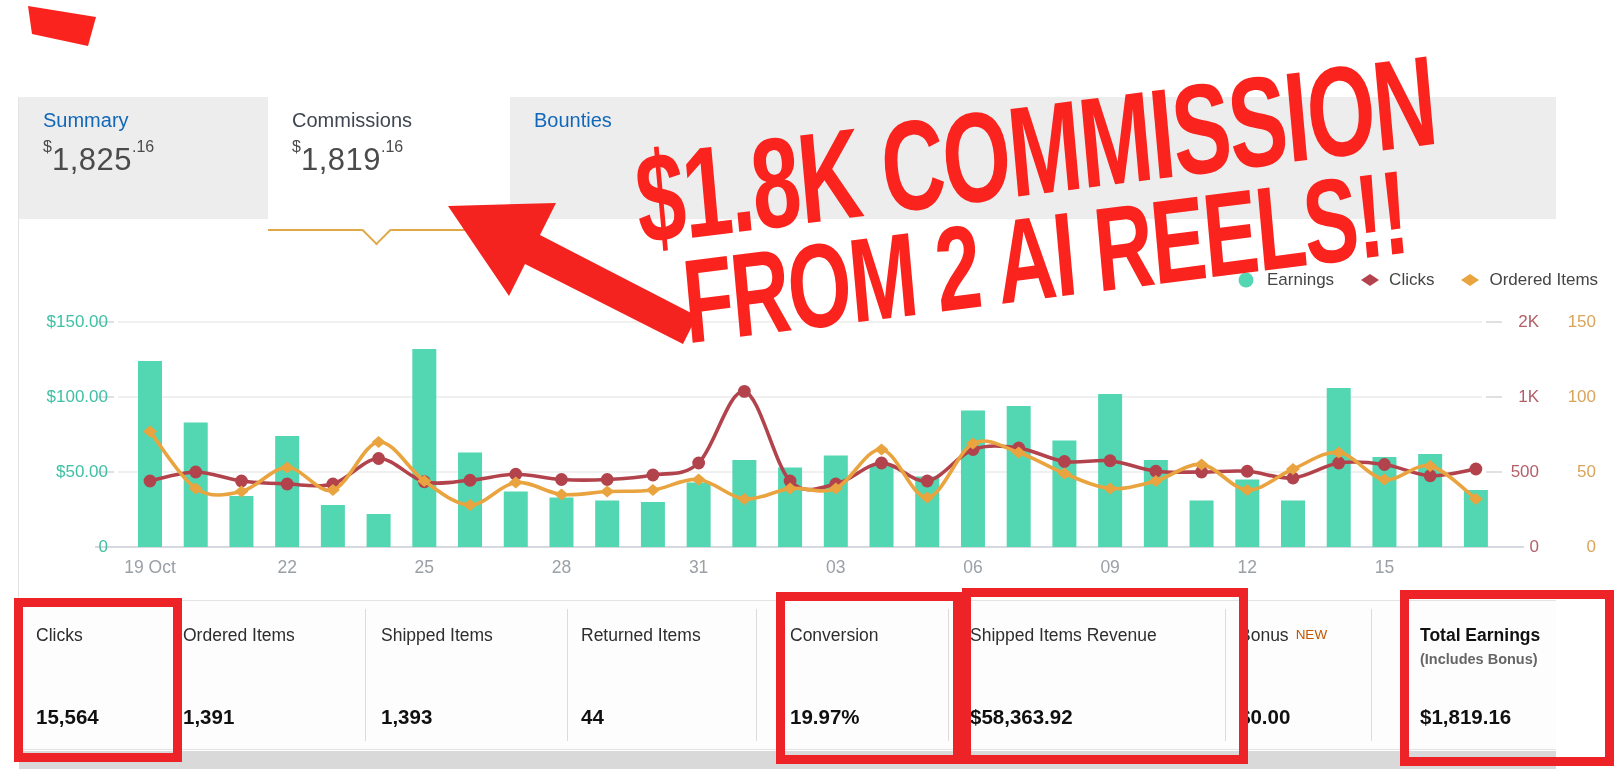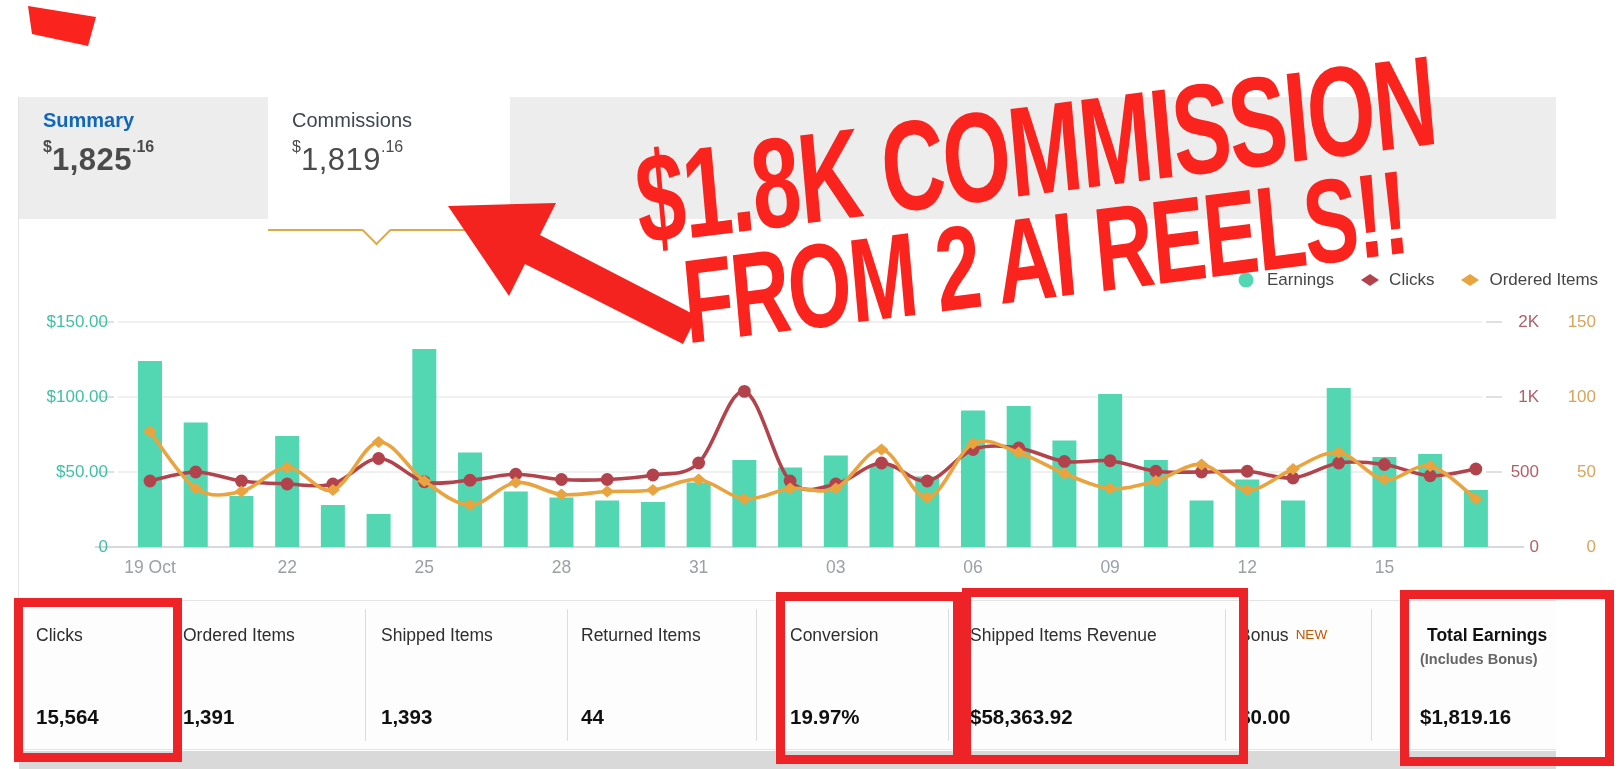--- a/index.html
+++ b/index.html
@@ -5,40 +5,40 @@
   html,body{margin:0;padding:0;}
   body{
     width:1622px;height:769px;position:relative;overflow:hidden;
     background:#ffffff;
     font-family:"Liberation Sans","DejaVu Sans",sans-serif;
   }
   
   .card-left-border{position:absolute;left:18px;top:97px;width:1px;height:655px;background:#e3e3e3;}
   .tab-band{position:absolute;left:19px;top:97px;width:1537px;height:122px;background:#ededee;}
   .tab{position:absolute;top:97px;height:122px;}
-  .tab-summary{left:19px;width:249px;font-weight:bold;}
+  .tab-summary{left:19px;width:249px;}
   .tab-commissions{left:268px;width:242px;background:#ffffff;height:133px;}
   .tab-bounties{left:510px;width:300px;}
   .tab-label{font-size:20px;margin:12px 0 6px 24px;}
   .tab-label.blue{color:#1168b8;}
   .tab-label.dark{color:#3e4650;}
   .tab-amount{font-size:31px;color:#4b4b4b;margin-left:24px;letter-spacing:.5px;}
   .tab-amount sup{font-size:16px;vertical-align:18px;letter-spacing:0;}
   .tab-underline{position:absolute;left:268px;top:229px;width:242px;height:2px;background:#dfa845;}
   .tab-notch{position:absolute;left:366px;top:220px;width:19px;height:19px;background:#ffffff;
     border-right:2px solid #dfa845;border-bottom:2px solid #dfa845;transform:rotate(45deg);}
   
   .legend{position:absolute;left:1238px;top:266px;height:28px;display:flex;align-items:center;gap:26px;}
   .legend-item{display:flex;align-items:center;gap:9px;font-size:17px;color:#454545;white-space:nowrap;}
   
   .stats{position:absolute;left:19px;top:600px;width:1537px;height:148px;background:#fdfdfd;
     border-top:1px solid #e4e4e4;border-bottom:1px solid #e4e4e4;}
   .stat-cell{position:absolute;top:0;height:100%;}
   .stat-label{position:absolute;top:24px;font-size:17.5px;color:#2e2e2e;white-space:nowrap;}
-  .stat-label.bold{font-weight:bold;color:#111;margin-left:7px;}
+  .stat-label.bold{font-weight:bold;color:#111;}
   .stat-sublabel{position:absolute;top:50px;font-size:14.5px;font-weight:bold;color:#666;white-space:nowrap;}
   .stat-value{position:absolute;top:96px;font-size:20.5px;font-weight:bold;color:#101010;white-space:nowrap;margin-top:8px;}
   .stat-badge{color:#c45500;font-weight:normal;font-size:13.5px;margin-left:7px;vertical-align:2px;}
   .stat-divider{position:absolute;top:8px;width:1px;height:132px;background:#dcdcdc;}
   .bottom-strip{position:absolute;left:19px;top:751px;width:1537px;height:18px;background:#d9d9d9;}
   
   .hl-box{position:absolute;border:9px solid #ee2327;z-index:30;}
   
   .overlay-text{position:absolute;left:590px;top:130px;width:900px;z-index:60;
     transform:rotate(-7.2deg) scaleY(1.45) skewX(-3deg);transform-origin:50% 50%;
@@ -56,20 +56,21 @@
 
 <div class="tab tab-summary">
   <div class="tab-label blue">Summary</div>
   <div class="tab-amount"><sup>$</sup><span>1,825</span><sup>.16</sup></div>
 </div>
 <div class="tab tab-commissions">
   <div class="tab-label dark">Commissions</div>
   <div class="tab-amount"><sup>$</sup><span>1,819</span><sup>.16</sup></div>
 </div>
 <div class="tab tab-bounties">
+  <div class="tab-label blue">Bounties</div>
 </div>
 <div class="tab-underline"></div>
 <div class="tab-notch"></div>
 
 <div class="legend" id="legend">
     <div class="legend-item">
       <svg width="20" height="16">
         <circle cx="8" cy="8" r="7.5" fill="#53d6b2"></circle>
       </svg>
       <span>Earnings</span>

